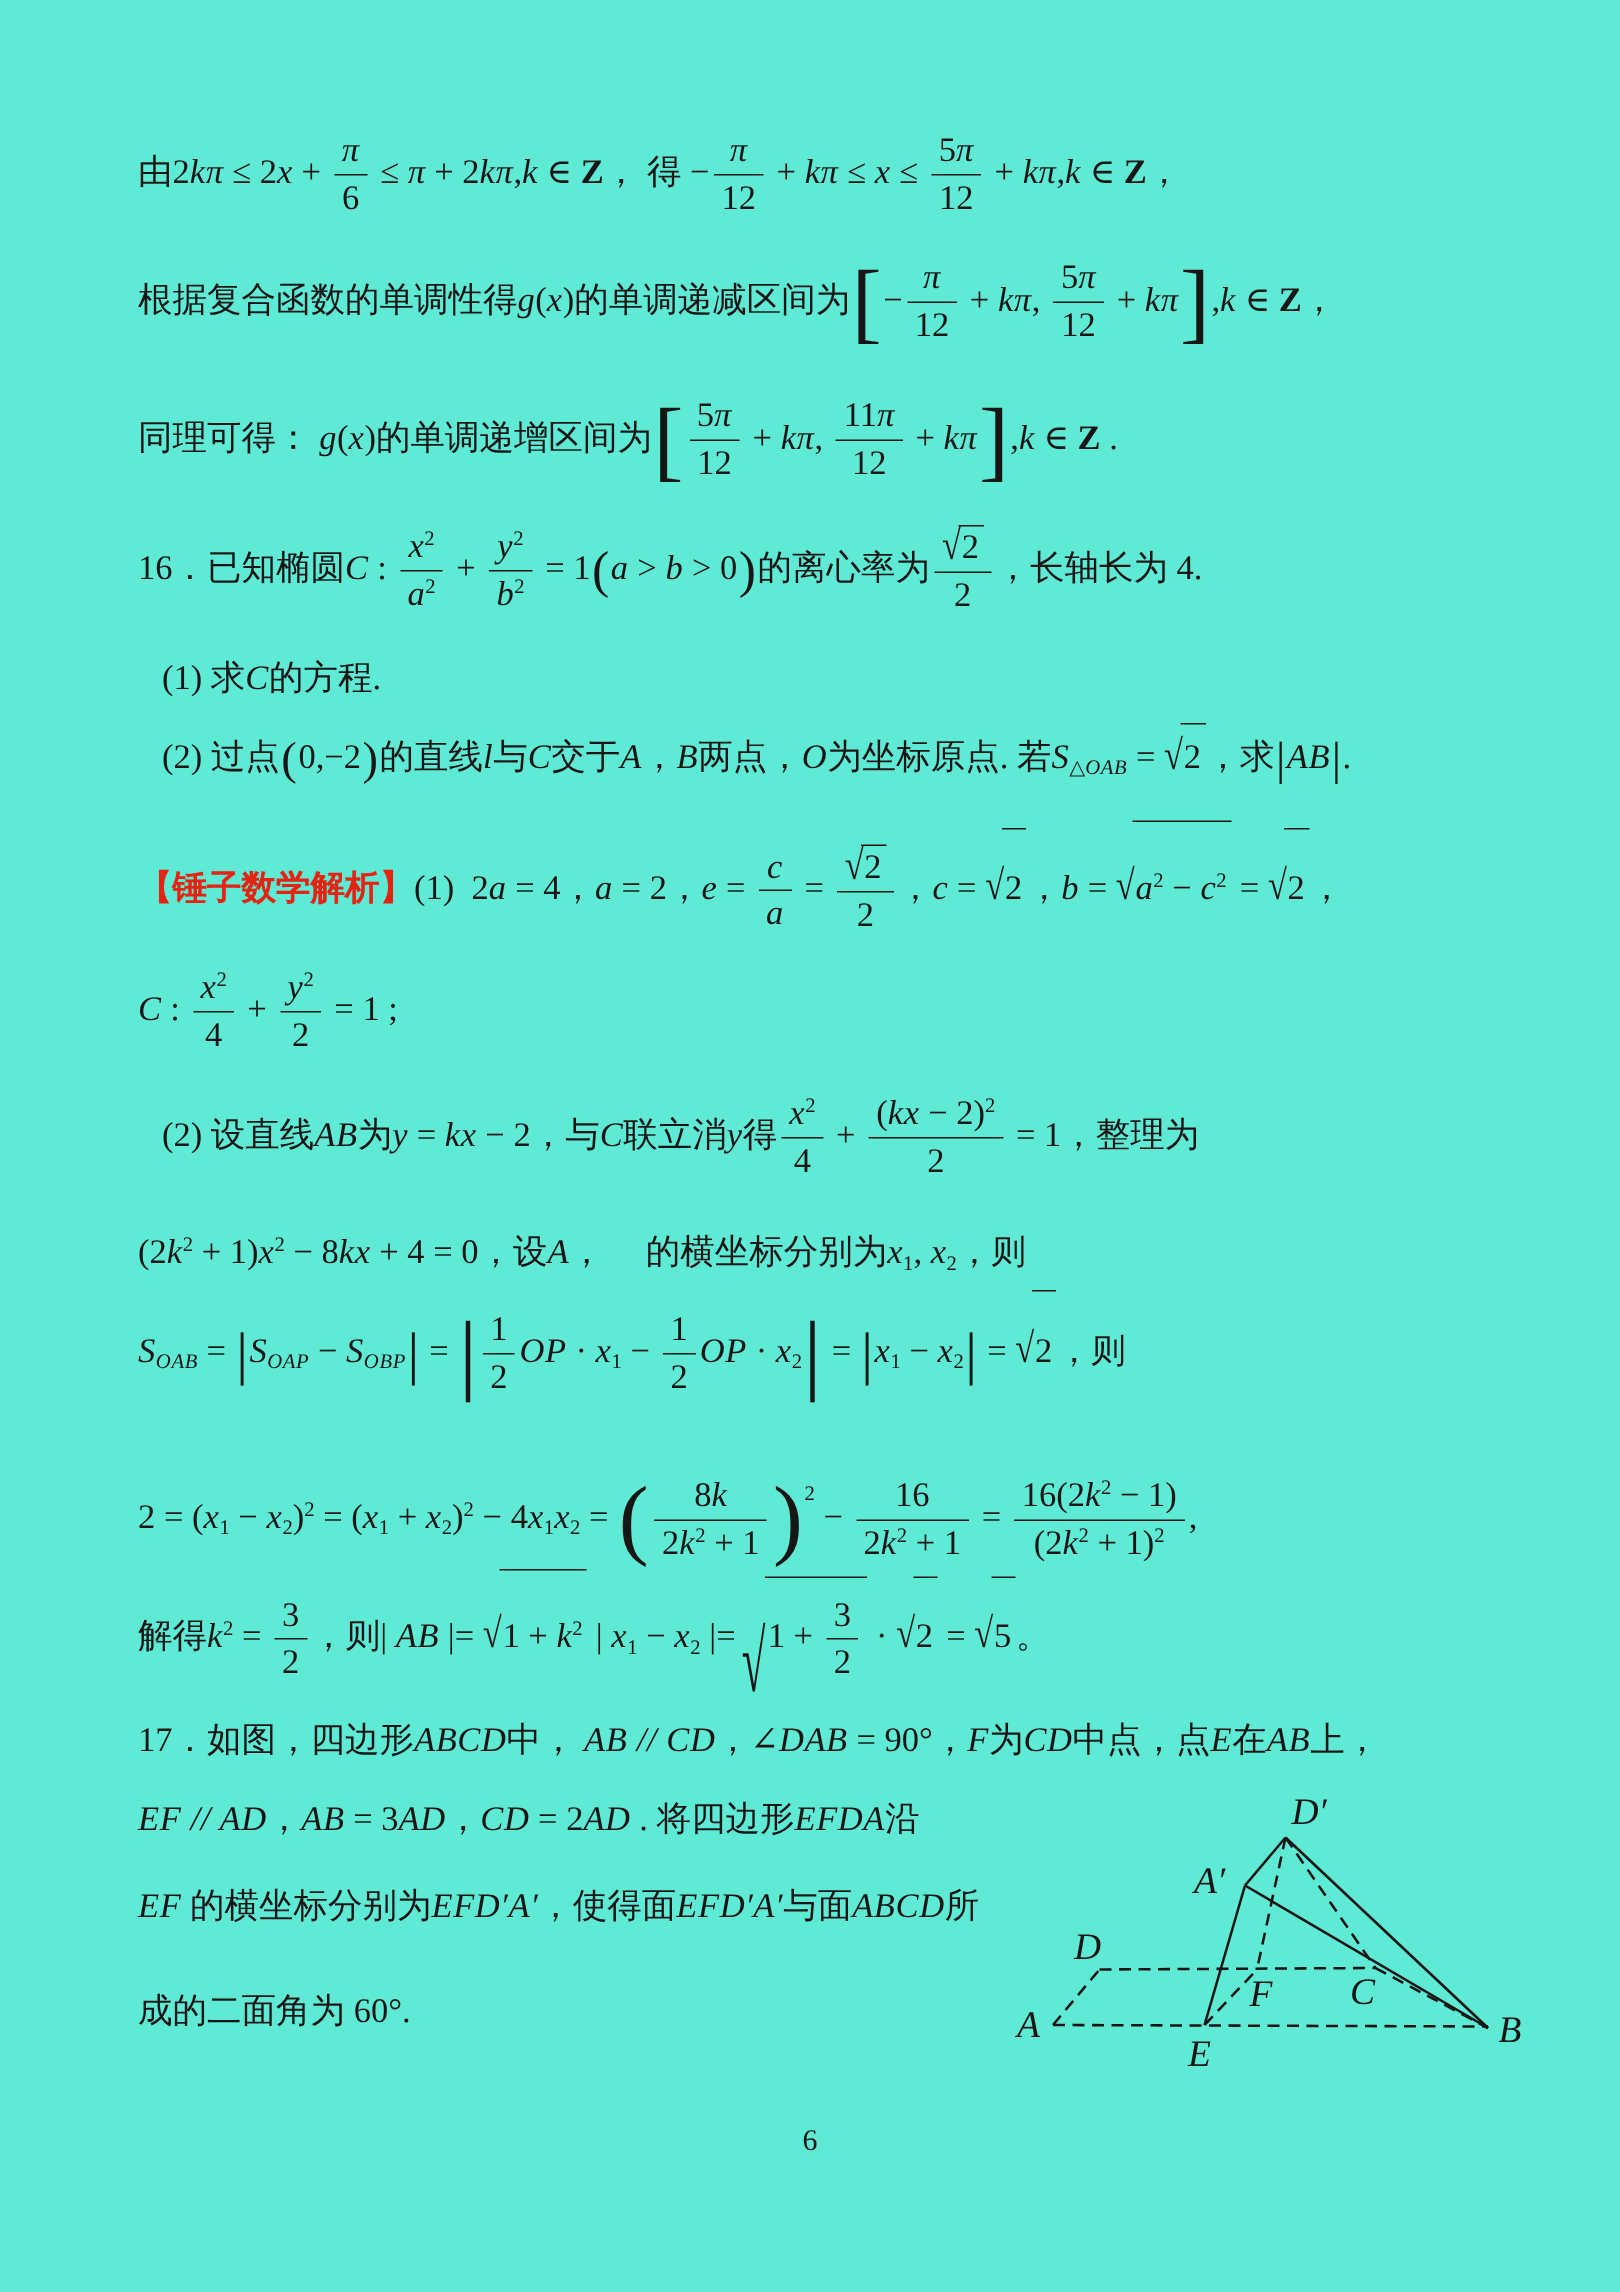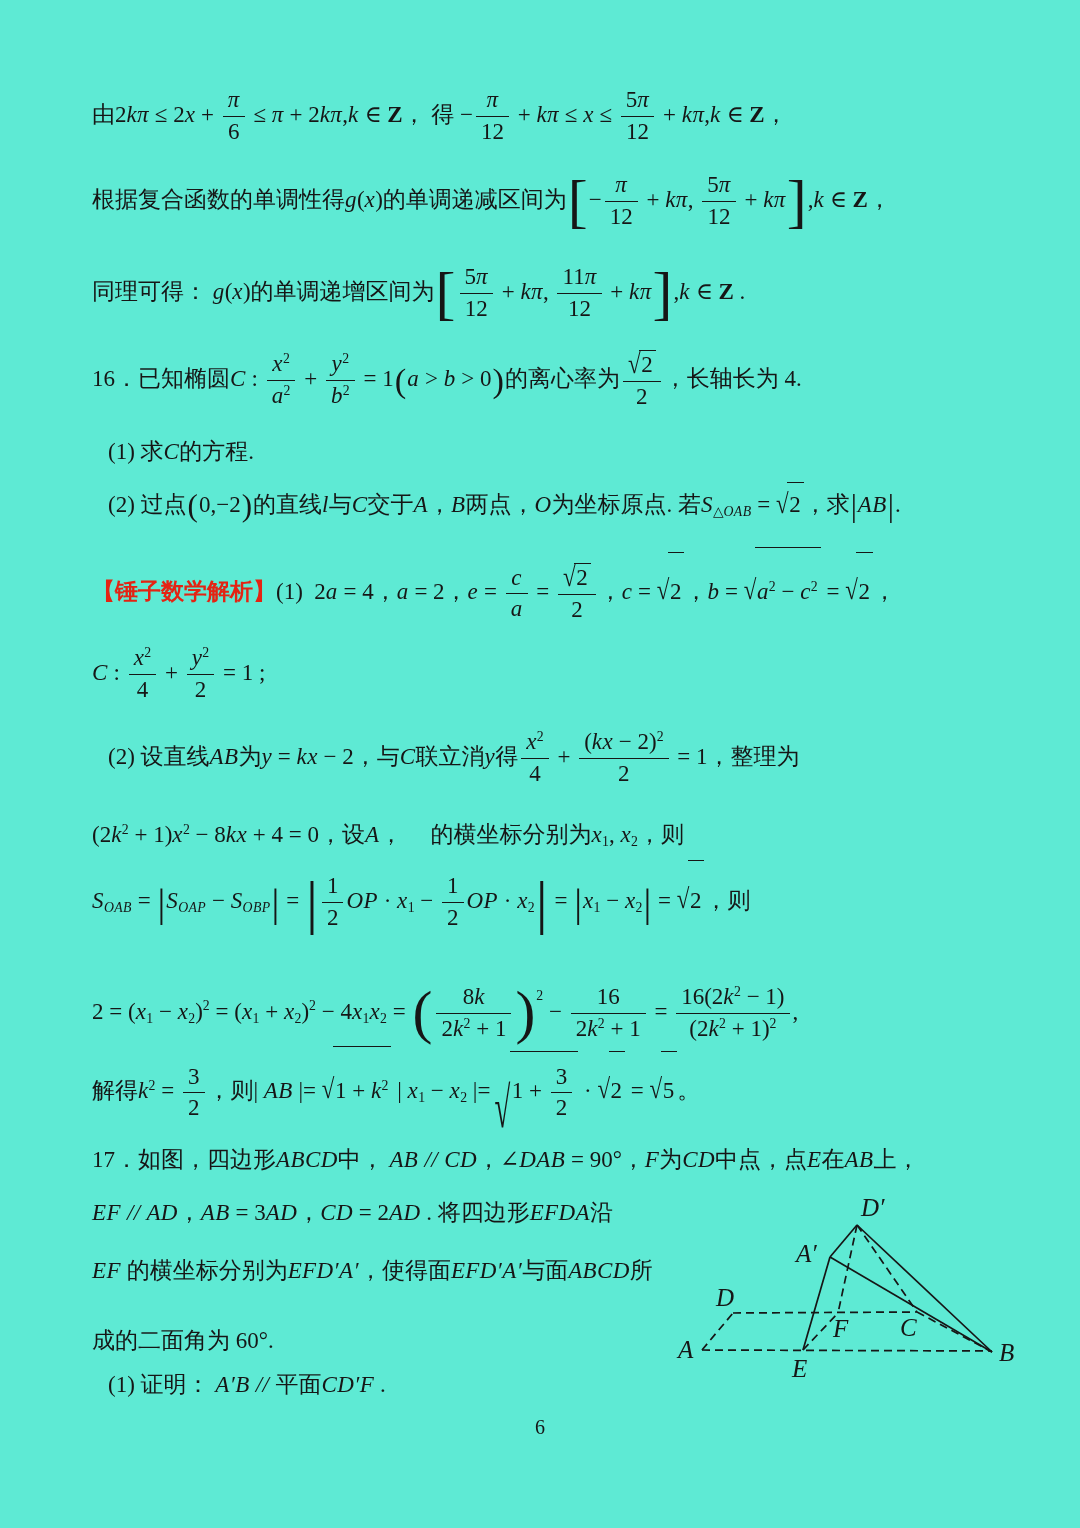--- a/index.html
+++ b/index.html
@@ -42,21 +42,20 @@
   <div class="mline" style="left:92px;top:634px;height:78px;line-height:78px;"><span class="mi">C</span><span class="mt"> : </span><span class="frac"><span class="fn"><span class="mi">x</span><span class="msup"><span class="mt">2</span></span></span><span class="fd"><span class="mt">4</span></span></span><span class="mt"> + </span><span class="frac"><span class="fn"><span class="mi">y</span><span class="msup"><span class="mt">2</span></span></span><span class="fd"><span class="mt">2</span></span></span><span class="mt"> = 1 ;</span></div>
   <div class="mline" style="left:108px;top:716px;height:82px;line-height:82px;"><span class="mt">(2) 设直线</span><span class="mi">AB</span><span class="mt">为</span><span class="mi">y</span><span class="mt"> = </span><span class="mi">kx</span><span class="mt"> − 2，与</span><span class="mi">C</span><span class="mt">联立消</span><span class="mi">y</span><span class="mt">得</span><span class="frac"><span class="fn"><span class="mi">x</span><span class="msup"><span class="mt">2</span></span></span><span class="fd"><span class="mt">4</span></span></span><span class="mt"> + </span><span class="frac"><span class="fn"><span class="mt">(</span><span class="mi">kx</span><span class="mt"> − 2)</span><span class="msup"><span class="mt">2</span></span></span><span class="fd"><span class="mt">2</span></span></span><span class="mt"> = 1，整理为</span></div>
   <div class="mline" style="left:92px;top:812px;height:36px;line-height:36px;"><span class="mt">(2</span><span class="mi">k</span><span class="msup"><span class="mt">2</span></span><span class="mt"> + 1)</span><span class="mi">x</span><span class="msup"><span class="mt">2</span></span><span class="mt"> − 8</span><span class="mi">kx</span><span class="mt"> + 4 = 0，设</span><span class="mi">A</span><span class="mt">，</span><span class="msp" style="width: 28px;"></span><span class="mt">的横坐标分别为</span><span class="mi">x</span><span class="msub"><span class="mt">1</span></span><span class="mt">, </span><span class="mi">x</span><span class="msub"><span class="mt">2</span></span><span class="mt">，则</span></div>
   <div class="mline" style="left:92px;top:860px;height:80px;line-height:80px;"><span class="mi">S</span><span class="msub"><span class="mi">OAB</span></span><span class="mt"> = </span><span class="bigd" style="font-size: 1.7em;">|</span><span class="mi">S</span><span class="msub"><span class="mi">OAP</span></span><span class="mt"> − </span><span class="mi">S</span><span class="msub"><span class="mi">OBP</span></span><span class="bigd" style="font-size: 1.7em;">|</span><span class="mt"> = </span><span class="bigd" style="font-size: 2.6em;">|</span><span class="frac"><span class="fn"><span class="mt">1</span></span><span class="fd"><span class="mt">2</span></span></span><span class="mi">OP</span><span class="mt"> · </span><span class="mi">x</span><span class="msub"><span class="mt">1</span></span><span class="mt"> − </span><span class="frac"><span class="fn"><span class="mt">1</span></span><span class="fd"><span class="mt">2</span></span></span><span class="mi">OP</span><span class="mt"> · </span><span class="mi">x</span><span class="msub"><span class="mt">2</span></span><span class="bigd" style="font-size: 2.6em;">|</span><span class="mt"> = </span><span class="bigd" style="font-size: 1.7em;">|</span><span class="mi">x</span><span class="msub"><span class="mt">1</span></span><span class="mt"> − </span><span class="mi">x</span><span class="msub"><span class="mt">2</span></span><span class="bigd" style="font-size: 1.7em;">|</span><span class="mt"> = </span><span class="sqrt"><span class="rsign">√</span><span class="rbody"><span class="mt">2</span></span></span><span class="mt">，则</span></div>
   <div class="mline" style="left:92px;top:953px;height:86px;line-height:86px;"><span class="mt">2 = (</span><span class="mi">x</span><span class="msub"><span class="mt">1</span></span><span class="mt"> − </span><span class="mi">x</span><span class="msub"><span class="mt">2</span></span><span class="mt">)</span><span class="msup"><span class="mt">2</span></span><span class="mt"> = (</span><span class="mi">x</span><span class="msub"><span class="mt">1</span></span><span class="mt"> + </span><span class="mi">x</span><span class="msub"><span class="mt">2</span></span><span class="mt">)</span><span class="msup"><span class="mt">2</span></span><span class="mt"> − 4</span><span class="mi">x</span><span class="msub"><span class="mt">1</span></span><span class="mi">x</span><span class="msub"><span class="mt">2</span></span><span class="mt"> = </span><span class="bigd" style="font-size: 2.6em;">(</span><span class="frac"><span class="fn"><span class="mt">8</span><span class="mi">k</span></span><span class="fd"><span class="mt">2</span><span class="mi">k</span><span class="msup"><span class="mt">2</span></span><span class="mt"> + 1</span></span></span><span class="bigd" style="font-size: 2.6em;">)</span><span class="msup" style="vertical-align: 1.35em;"><span class="mt">2</span></span><span class="mt"> − </span><span class="frac"><span class="fn"><span class="mt">16</span></span><span class="fd"><span class="mt">2</span><span class="mi">k</span><span class="msup"><span class="mt">2</span></span><span class="mt"> + 1</span></span></span><span class="mt"> = </span><span class="frac"><span class="fn"><span class="mt">16(2</span><span class="mi">k</span><span class="msup"><span class="mt">2</span></span><span class="mt"> − 1)</span></span><span class="fd"><span class="mt">(2</span><span class="mi">k</span><span class="msup"><span class="mt">2</span></span><span class="mt"> + 1)</span><span class="msup"><span class="mt">2</span></span></span></span><span class="mt">,</span></div>
   <div class="mline" style="left:92px;top:1046px;height:78px;line-height:78px;"><span class="mt">解得</span><span class="mi">k</span><span class="msup"><span class="mt">2</span></span><span class="mt"> = </span><span class="frac"><span class="fn"><span class="mt">3</span></span><span class="fd"><span class="mt">2</span></span></span><span class="mt">，则| </span><span class="mi">AB</span><span class="mt"> |= </span><span class="sqrt"><span class="rsign">√</span><span class="rbody"><span class="mt">1 + </span><span class="mi">k</span><span class="msup"><span class="mt">2</span></span></span></span><span class="mt"> | </span><span class="mi">x</span><span class="msub"><span class="mt">1</span></span><span class="mt"> − </span><span class="mi">x</span><span class="msub"><span class="mt">2</span></span><span class="mt"> |= </span><span class="sqrt"><span class="rsign big">√</span><span class="rbody"><span class="mt">1 + </span><span class="frac"><span class="fn"><span class="mt">3</span></span><span class="fd"><span class="mt">2</span></span></span></span></span><span class="mt"> · </span><span class="sqrt"><span class="rsign">√</span><span class="rbody"><span class="mt">2</span></span></span><span class="mt"> = </span><span class="sqrt"><span class="rsign">√</span><span class="rbody"><span class="mt">5</span></span></span><span class="mt">。</span></div>
   <div class="mline" style="left:92px;top:1143px;height:34px;line-height:34px;"><span class="mt">17．如图，四边形</span><span class="mi">ABCD</span><span class="mt">中， </span><span class="mi">AB</span><span class="mi"> // </span><span class="mi">CD</span><span class="mt">，∠</span><span class="mi">DAB</span><span class="mt"> = 90°，</span><span class="mi">F</span><span class="mt">为</span><span class="mi">CD</span><span class="mt">中点，点</span><span class="mi">E</span><span class="mt">在</span><span class="mi">AB</span><span class="mt">上，</span></div>
   <div class="mline" style="left:92px;top:1196px;height:34px;line-height:34px;"><span class="mi">EF</span><span class="mi"> // </span><span class="mi">AD</span><span class="mt">，</span><span class="mi">AB</span><span class="mt"> = 3</span><span class="mi">AD</span><span class="mt">，</span><span class="mi">CD</span><span class="mt"> = 2</span><span class="mi">AD</span><span class="mt"> . 将四边形</span><span class="mi">EFDA</span><span class="mt">沿</span></div>
   <div class="mline" style="left:92px;top:1254px;height:34px;line-height:34px;"><span class="mi">EF</span><span class="mt"> 的横坐标分别为</span><span class="mi">EFD′A′</span><span class="mt">，使得面</span><span class="mi">EFD′A′</span><span class="mt">与面</span><span class="mi">ABCD</span><span class="mt">所</span></div>
   <div class="mline" style="left:92px;top:1324px;height:34px;line-height:34px;"><span class="mt">成的二面角为 60°.</span></div>
-  <div class="mline" style="left:108px;top:1368px;height:34px;line-height:34px;"><span class="mt">(1) 证明： </span><span class="mi">A′B</span><span class="mi"> // </span><span class="mt">平面</span><span class="mi">CD′F</span><span class="mt"> .</span></div>
 
   <svg class="fig" width="380" height="195" viewBox="0 0 380 195" aria-hidden="true">
 
     <path class="dash" d="M30 158 L320 159"></path>
     <path class="dash" d="M30 158 L61 121"></path>
     <path class="dash" d="M61 121 L245 120"></path>
     <path class="dash" d="M131 158 L166 121"></path>
     <path class="dash" d="M185 33 L166 121"></path>
     <path class="dash" d="M185 33 L245 120"></path>
     <path class="dash" d="M245 120 L320 160"></path>

